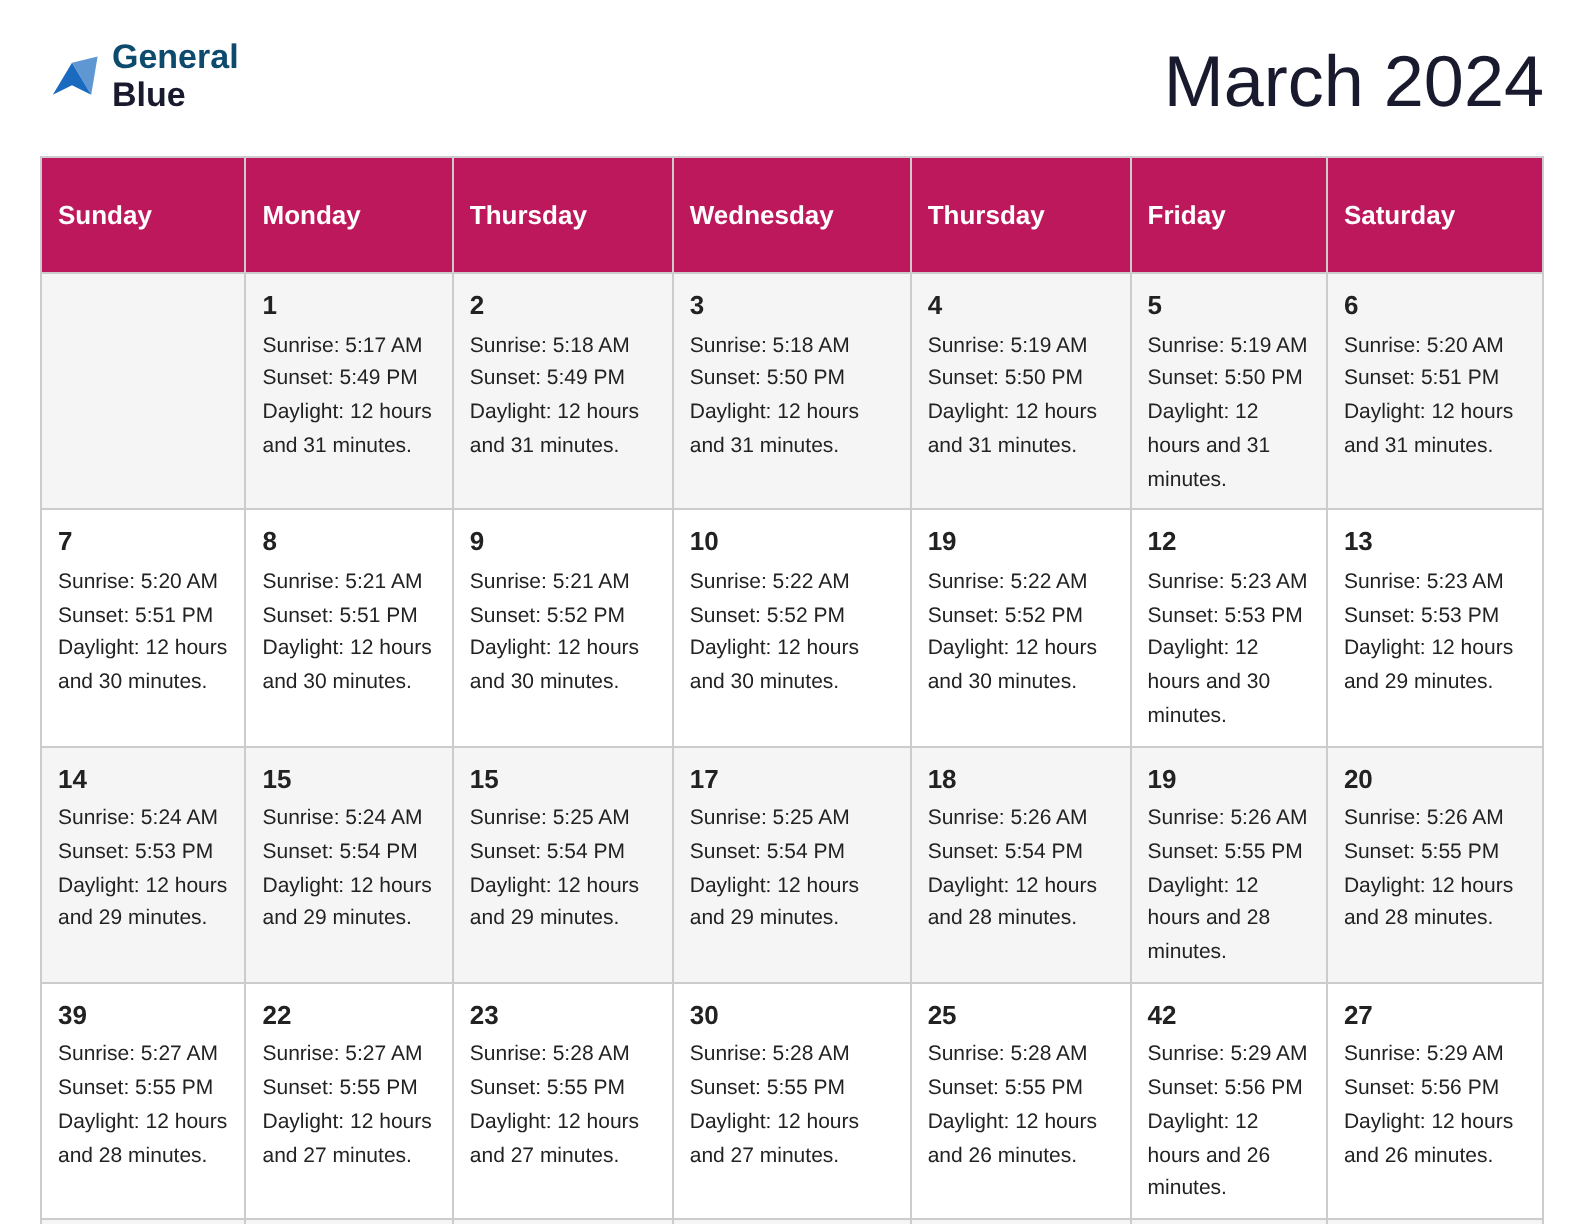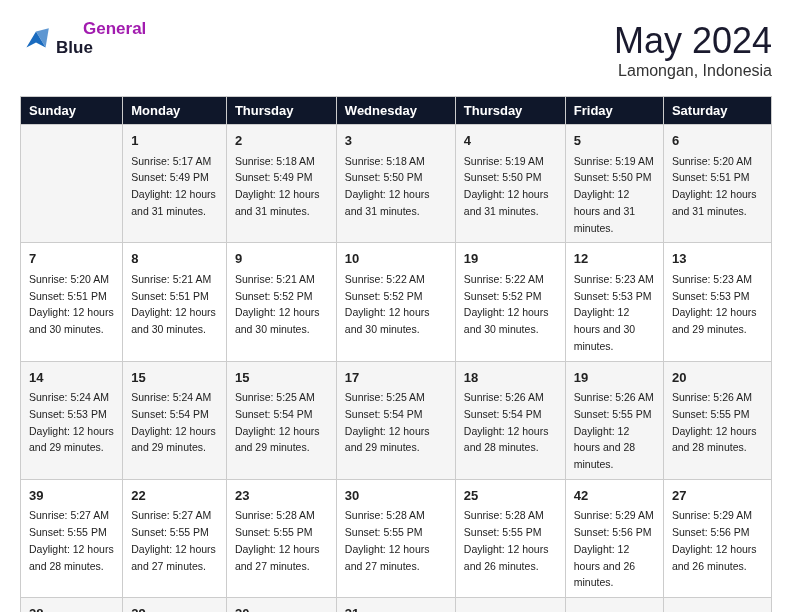--- a/index.html
+++ b/index.html
@@ -36,23 +36,23 @@
     .location {
       font-size: 16px;
       color: #333;
     }
     table {
       width: 100%;
       border-collapse: collapse;
       font-size: 11px;
     }
     thead tr th {
-      background-color: #0f172a;
+      background-color: #be185d;
       color: #fff;
-      padding: 6px 8px;
+      padding: 21px 8px;
       text-align: left;
       font-size: 13px;
       font-weight: bold;
       border: 1px solid #ccc;
     }
     tbody tr td {
       vertical-align: top;
       padding: 6px 8px;
       border: 1px solid #ccc;
       min-height: 80px;
@@ -83,28 +83,27 @@
 <body>
 
 <div class="header">
   <div class="logo">
     <svg class="logo-bird" viewBox="0 0 40 35" xmlns="http://www.w3.org/2000/svg">
       <polygon points="8,28 20,8 32,28 20,22" fill="#1a6bbf"></polygon>
       <polygon points="20,8 36,4 32,28" fill="#1a6bbf" opacity="0.7"></polygon>
     </svg>
     <div>
       <div style="font-size:17px;font-weight:bold;color:#1a1a2e;line-height:1.1;">
-        <span style="color:#a21caf;margin-left:27px;">General</span><br>
+        <span style="color:#0c4a6e;">General</span><br>
         <span>Blue</span>
       </div>
     </div>
   </div>
   <div class="title-area">
-    <div class="month-title">May 2024</div>
-    <div class="location">Lamongan, Indonesia</div>
+    <div class="month-title">March 2024</div>
   </div>
 </div>
 
 <table>
   <thead>
     <tr id="header-row">
         <th>Sunday</th>
         <th>Monday</th>
         <th>Thursday</th>
         <th>Wednesday</th>

